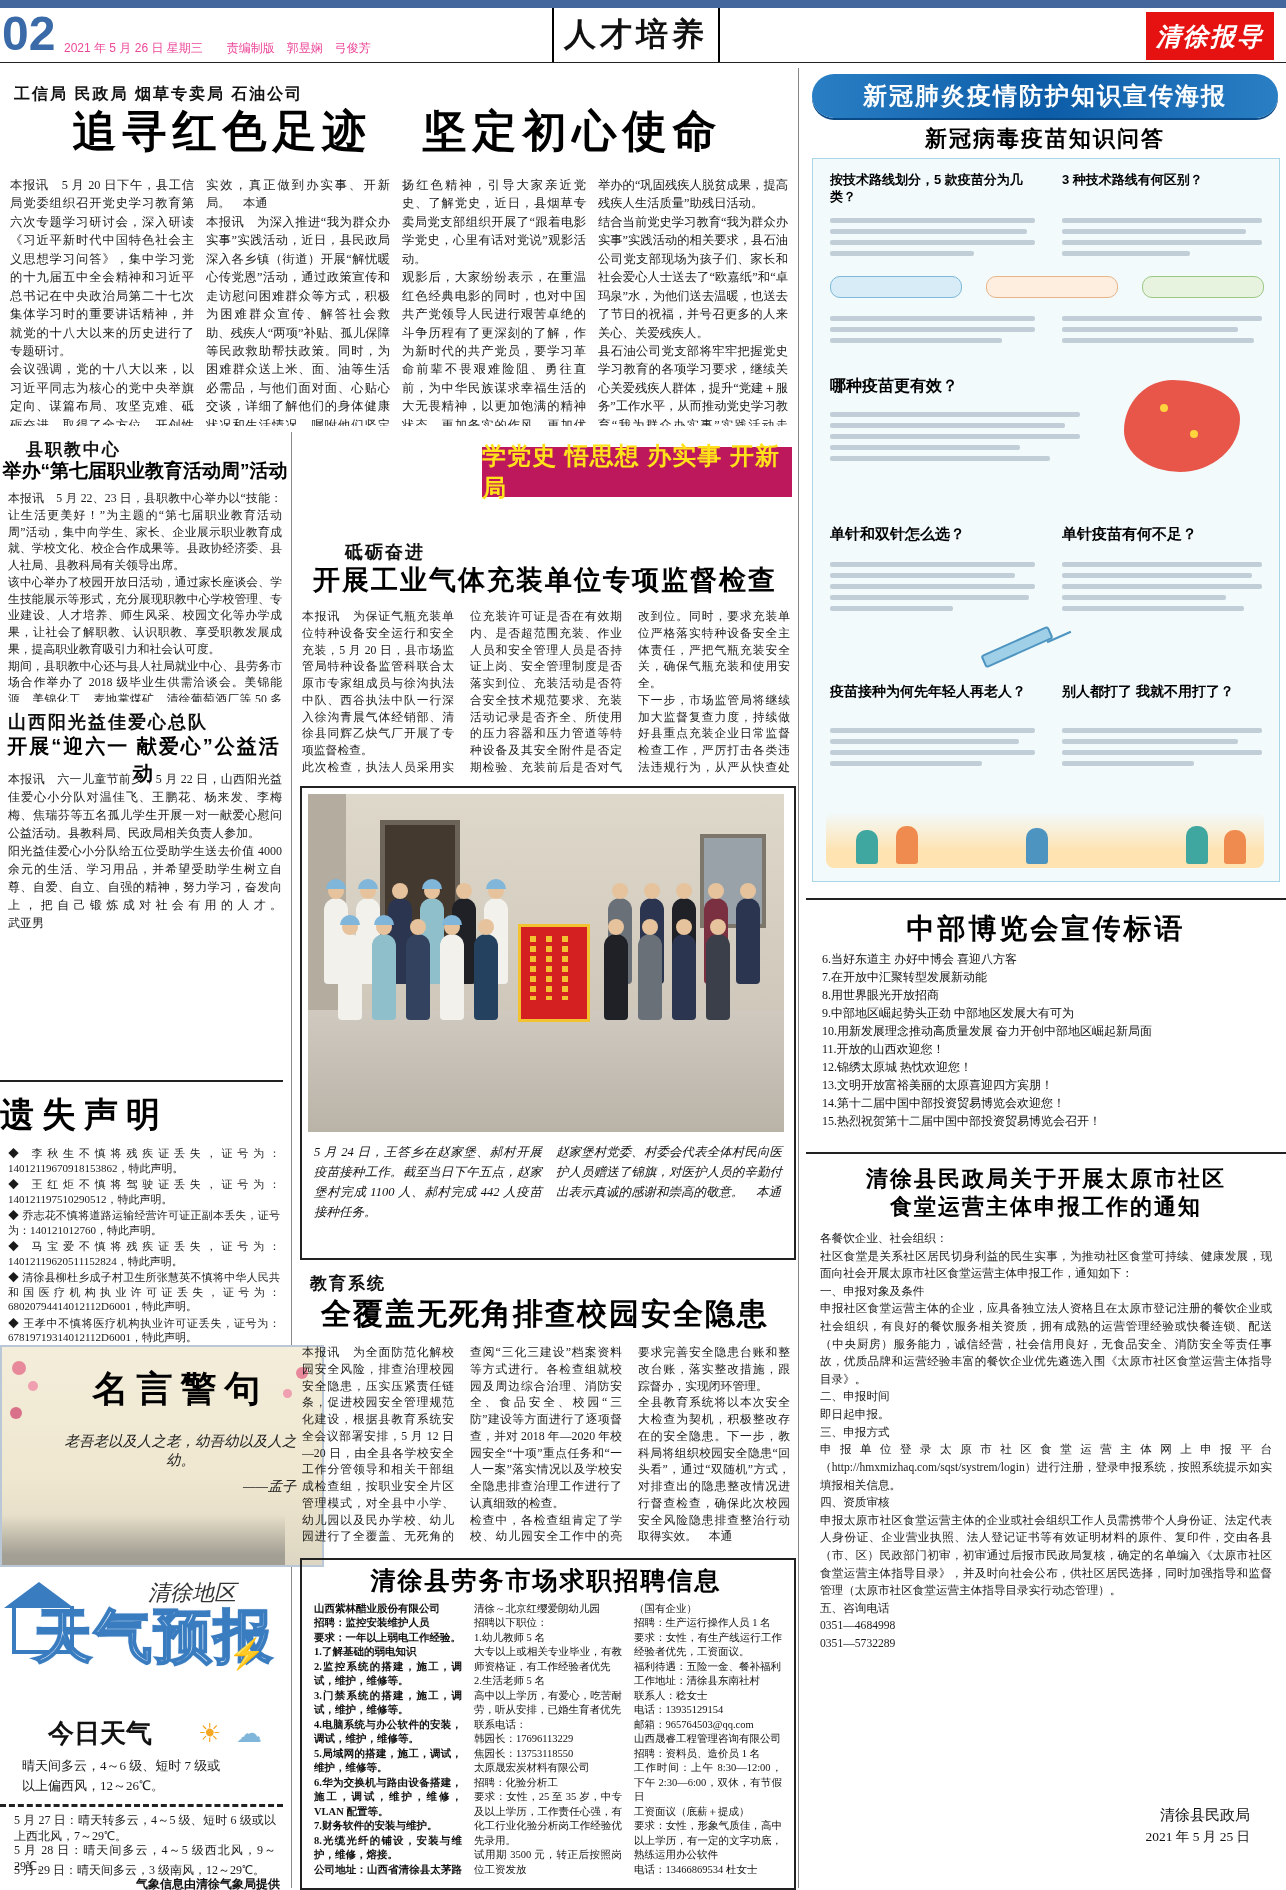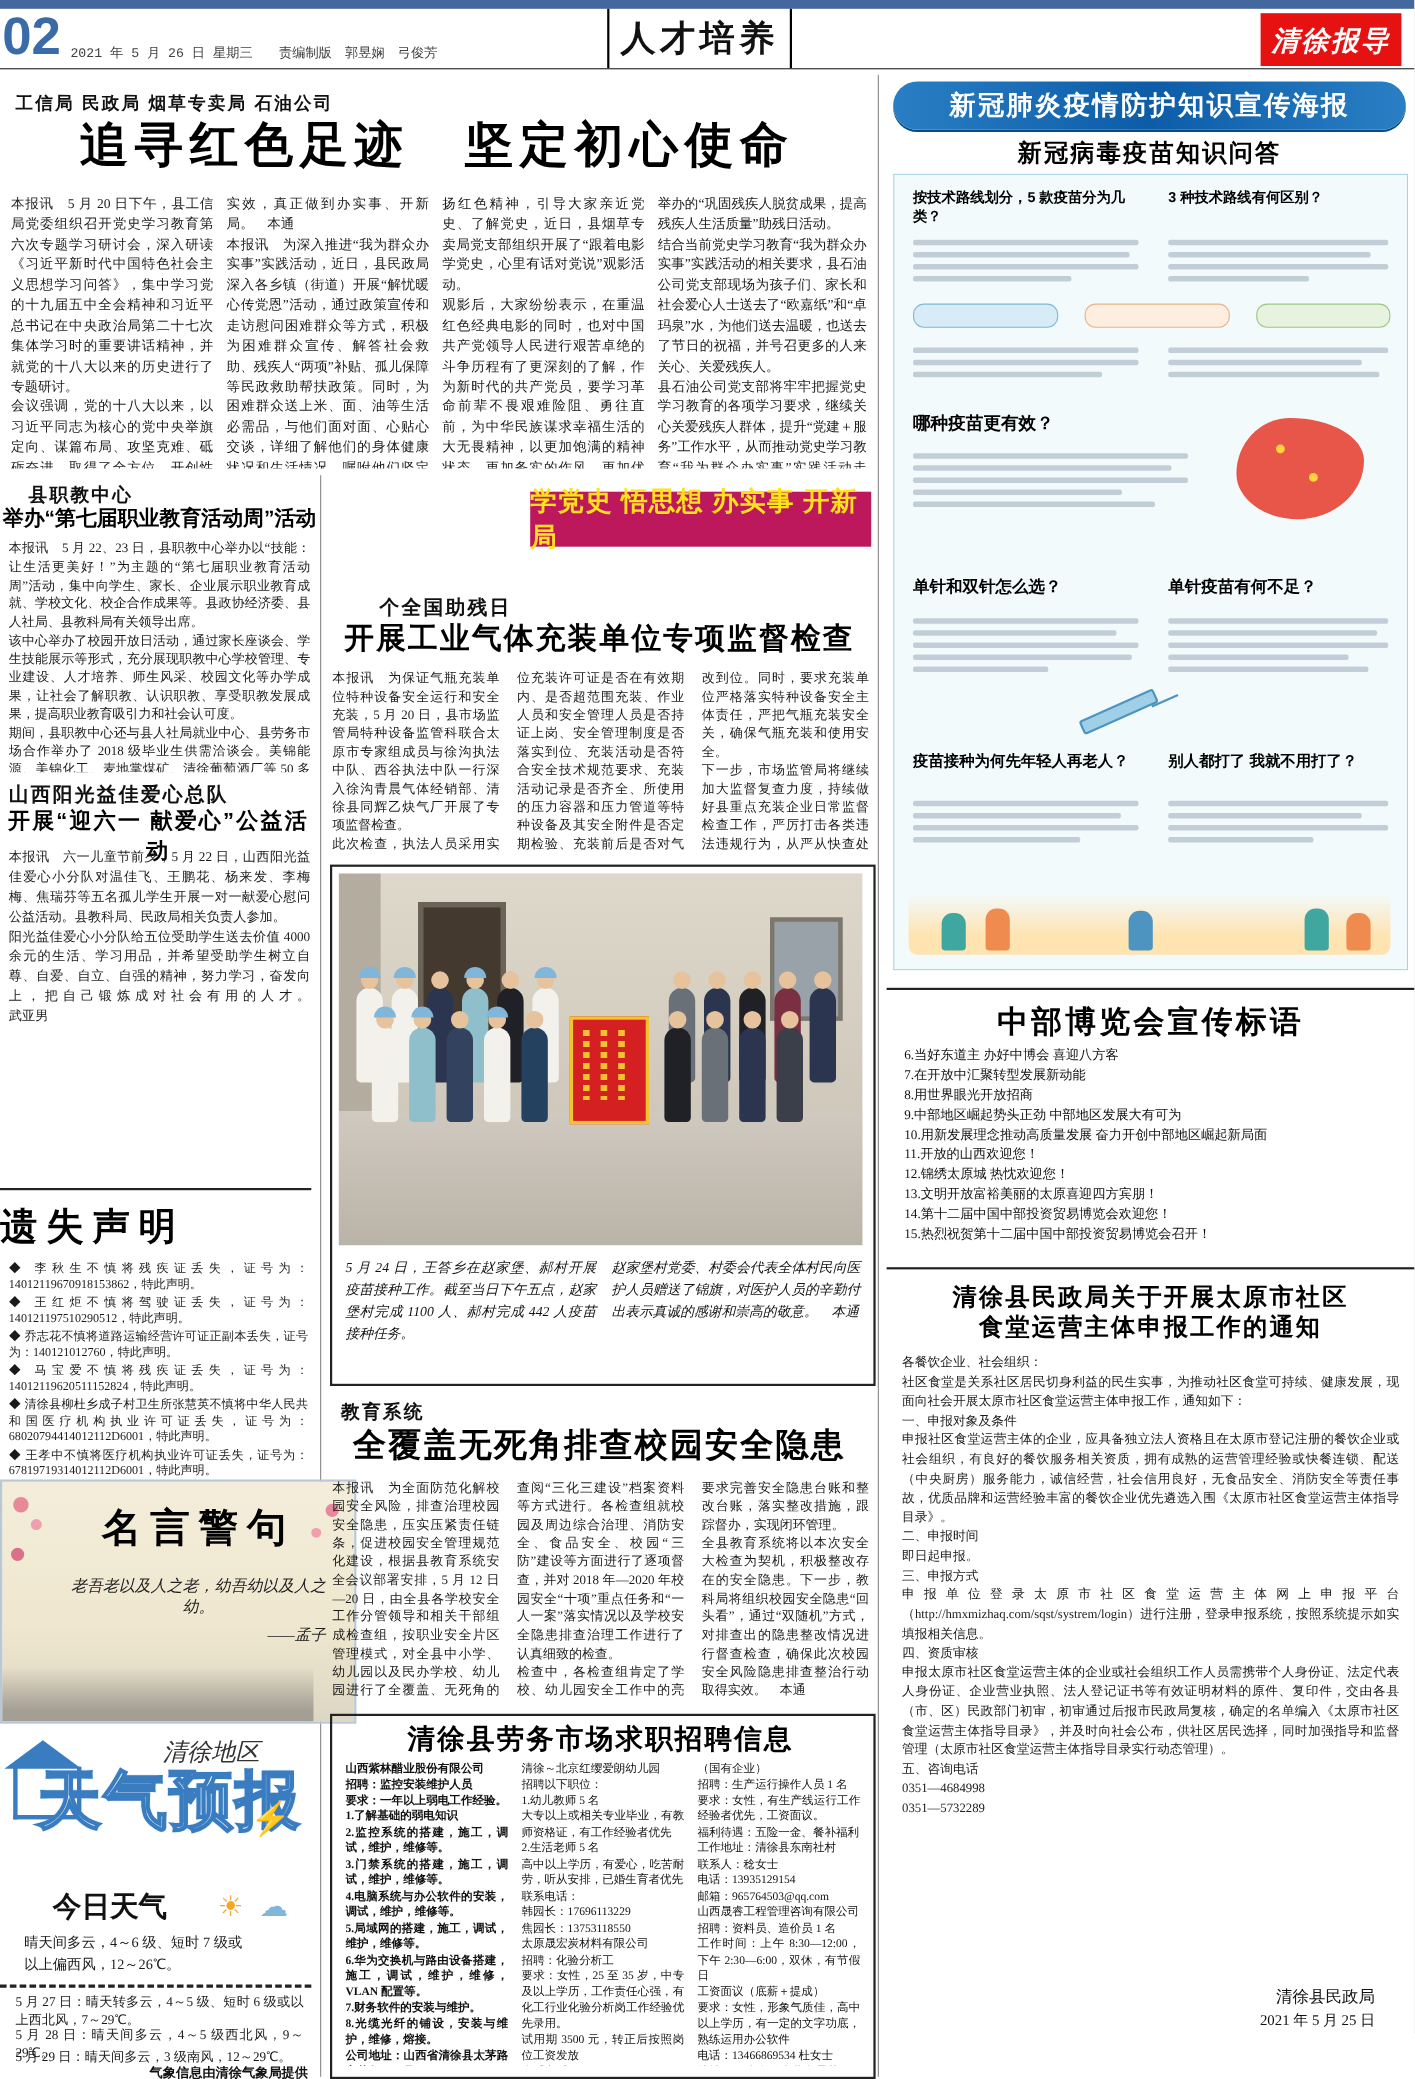--- a/index.html
+++ b/index.html
@@ -23,21 +23,21 @@
   .expo-item{font-size:12px;line-height:1.5;font-family:"Liberation Serif",serif;}
   .blossom{position:absolute;border-radius:50%;}
 </style>
 </head>
 <body>
 
 <div class="page">
 
   <div class="abs" style="left:0;top:0;width:1286px;height:8px;background:#44689e;"></div>
   <div class="abs" style="left:2px;top:6px;font-size:48px;font-weight:900;color:#3a6aa8;">02</div>
-  <div class="abs" style="left:64px;top:40px;font-size:12px;color:#404040;font-family:Liberation Mono, monospace;">2021 年 5 月 26 日 星期三　　责编制版　郭昱娴　弓俊芳</div>
+  <div class="abs" style="left:64px;top:40px;font-size:12px;color:#ec4899;">2021 年 5 月 26 日 星期三　　责编制版　郭昱娴　弓俊芳</div>
   <div class="abs" style="left:552px;top:8px;width:164px;height:54px;border-left:2px solid #000;border-right:2px solid #000;display:flex;align-items:center;justify-content:center;">
     <span style="font-size:32px;font-weight:900;letter-spacing:4px;">人才培养</span>
   </div>
   <div class="abs" style="left:1146px;top:12px;width:128px;height:48px;background:#e61212;display:flex;align-items:center;justify-content:center;">
     <span style="color:#fff;font-family:'Liberation Serif',serif;font-style:italic;font-weight:bold;font-size:25px;letter-spacing:2px;">清徐报导</span>
   </div>
   <div class="abs rule-h" style="left:0;top:62px;width:1286px;height:1px;"></div>
 
   <div class="abs rule-v" style="left:291px;top:432px;height:1456px;"></div>
   <div class="abs rule-v" style="left:798px;top:68px;height:1820px;"></div>
@@ -104,21 +104,21 @@
   <div class="abs" style="left:198px;top:1718px;font-size:26px;color:#f5a623;">☀</div>
   <div class="abs" style="left:236px;top:1718px;font-size:26px;color:#7fb6d9;">☁</div>
   <div class="abs news-text" style="left:22px;top:1756px;width:250px;font-size:13px;line-height:1.55;">晴天间多云，4～6 级、短时 7 级或
 以上偏西风，12～26℃。</div>
   <div class="abs" style="left:0;top:1804px;width:283px;border-top:3px dashed #222;"></div>
   <div class="abs news-text" style="left:14px;top:1812px;width:262px;font-size:12px;line-height:1.35;">5 月 27 日：晴天转多云，4～5 级、短时 6 级或以上西北风，7～29℃。</div>
   <div class="abs news-text" style="left:14px;top:1842px;width:262px;font-size:12px;line-height:1.35;">5 月 28 日：晴天间多云，4～5 级西北风，9～29℃。</div>
   <div class="abs news-text" style="left:14px;top:1862px;width:262px;font-size:12px;line-height:1.35;">5 月 29 日：晴天间多云，3 级南风，12～29℃。</div>
   <div class="abs" style="left:0;top:1876px;width:280px;text-align:right;font-size:12px;font-weight:bold;">气象信息由清徐气象局提供</div>
 
-  <div class="abs kicker" style="left:345px;top:540px;font-size:18px;">个全国助残日</div>
+  <div class="abs kicker" style="left:345px;top:540px;font-size:18px;">砥砺奋进</div>
   <div class="abs blackhead" style="left:300px;top:562px;width:490px;text-align:center;font-size:27px;">开展工业气体充装单位专项监督检查</div>
   <div class="abs news-text" style="left:302px;top:608px;width:152px;height:168px;font-size:11.8px;line-height:1.42;overflow:hidden;">本报讯　为保证气瓶充装单位特种设备安全运行和安全充装，5 月 20 日，县市场监管局特种设备监管科联合太原市专家组成员与徐沟执法中队、西谷执法中队一行深入徐沟青晨气体经销部、清徐县同辉乙炔气厂开展了专项监督检查。
 此次检查，执法人员采用实地检查和查阅资料的方式，重点检查充装单</div>
   <div class="abs news-text" style="left:470px;top:608px;width:152px;height:168px;font-size:11.8px;line-height:1.42;overflow:hidden;">位充装许可证是否在有效期内、是否超范围充装、作业人员和安全管理人员是否持证上岗、安全管理制度是否落实到位、充装活动是否符合安全技术规范要求、充装活动记录是否齐全、所使用的压力容器和压力管道等特种设备及其安全附件是否定期检验、充装前后是否对气瓶进行严格检查等情况。针对检查中发现的问题，执法人员责令其限期整</div>
   <div class="abs news-text" style="left:638px;top:608px;width:152px;height:168px;font-size:11.8px;line-height:1.42;overflow:hidden;">改到位。同时，要求充装单位严格落实特种设备安全主体责任，严把气瓶充装安全关，确保气瓶充装和使用安全。
 下一步，市场监管局将继续加大监督复查力度，持续做好县重点充装企业日常监督检查工作，严厉打击各类违法违规行为，从严从快查处安全隐患，为全县气瓶安全运行保驾护航。　本通</div>
 
   <div class="abs" style="left:300px;top:786px;width:492px;height:470px;border:2px solid #222;"></div>
   <div class="abs" style="left:308px;top:794px;width:476px;height:338px;overflow:hidden;background:linear-gradient(180deg,#ded8cb 0%,#cfc8ba 65%,#c6bfb2 100%);">
     <div class="abs" style="left:0;top:0;width:38px;height:338px;background:#b4ac9e;"></div>

